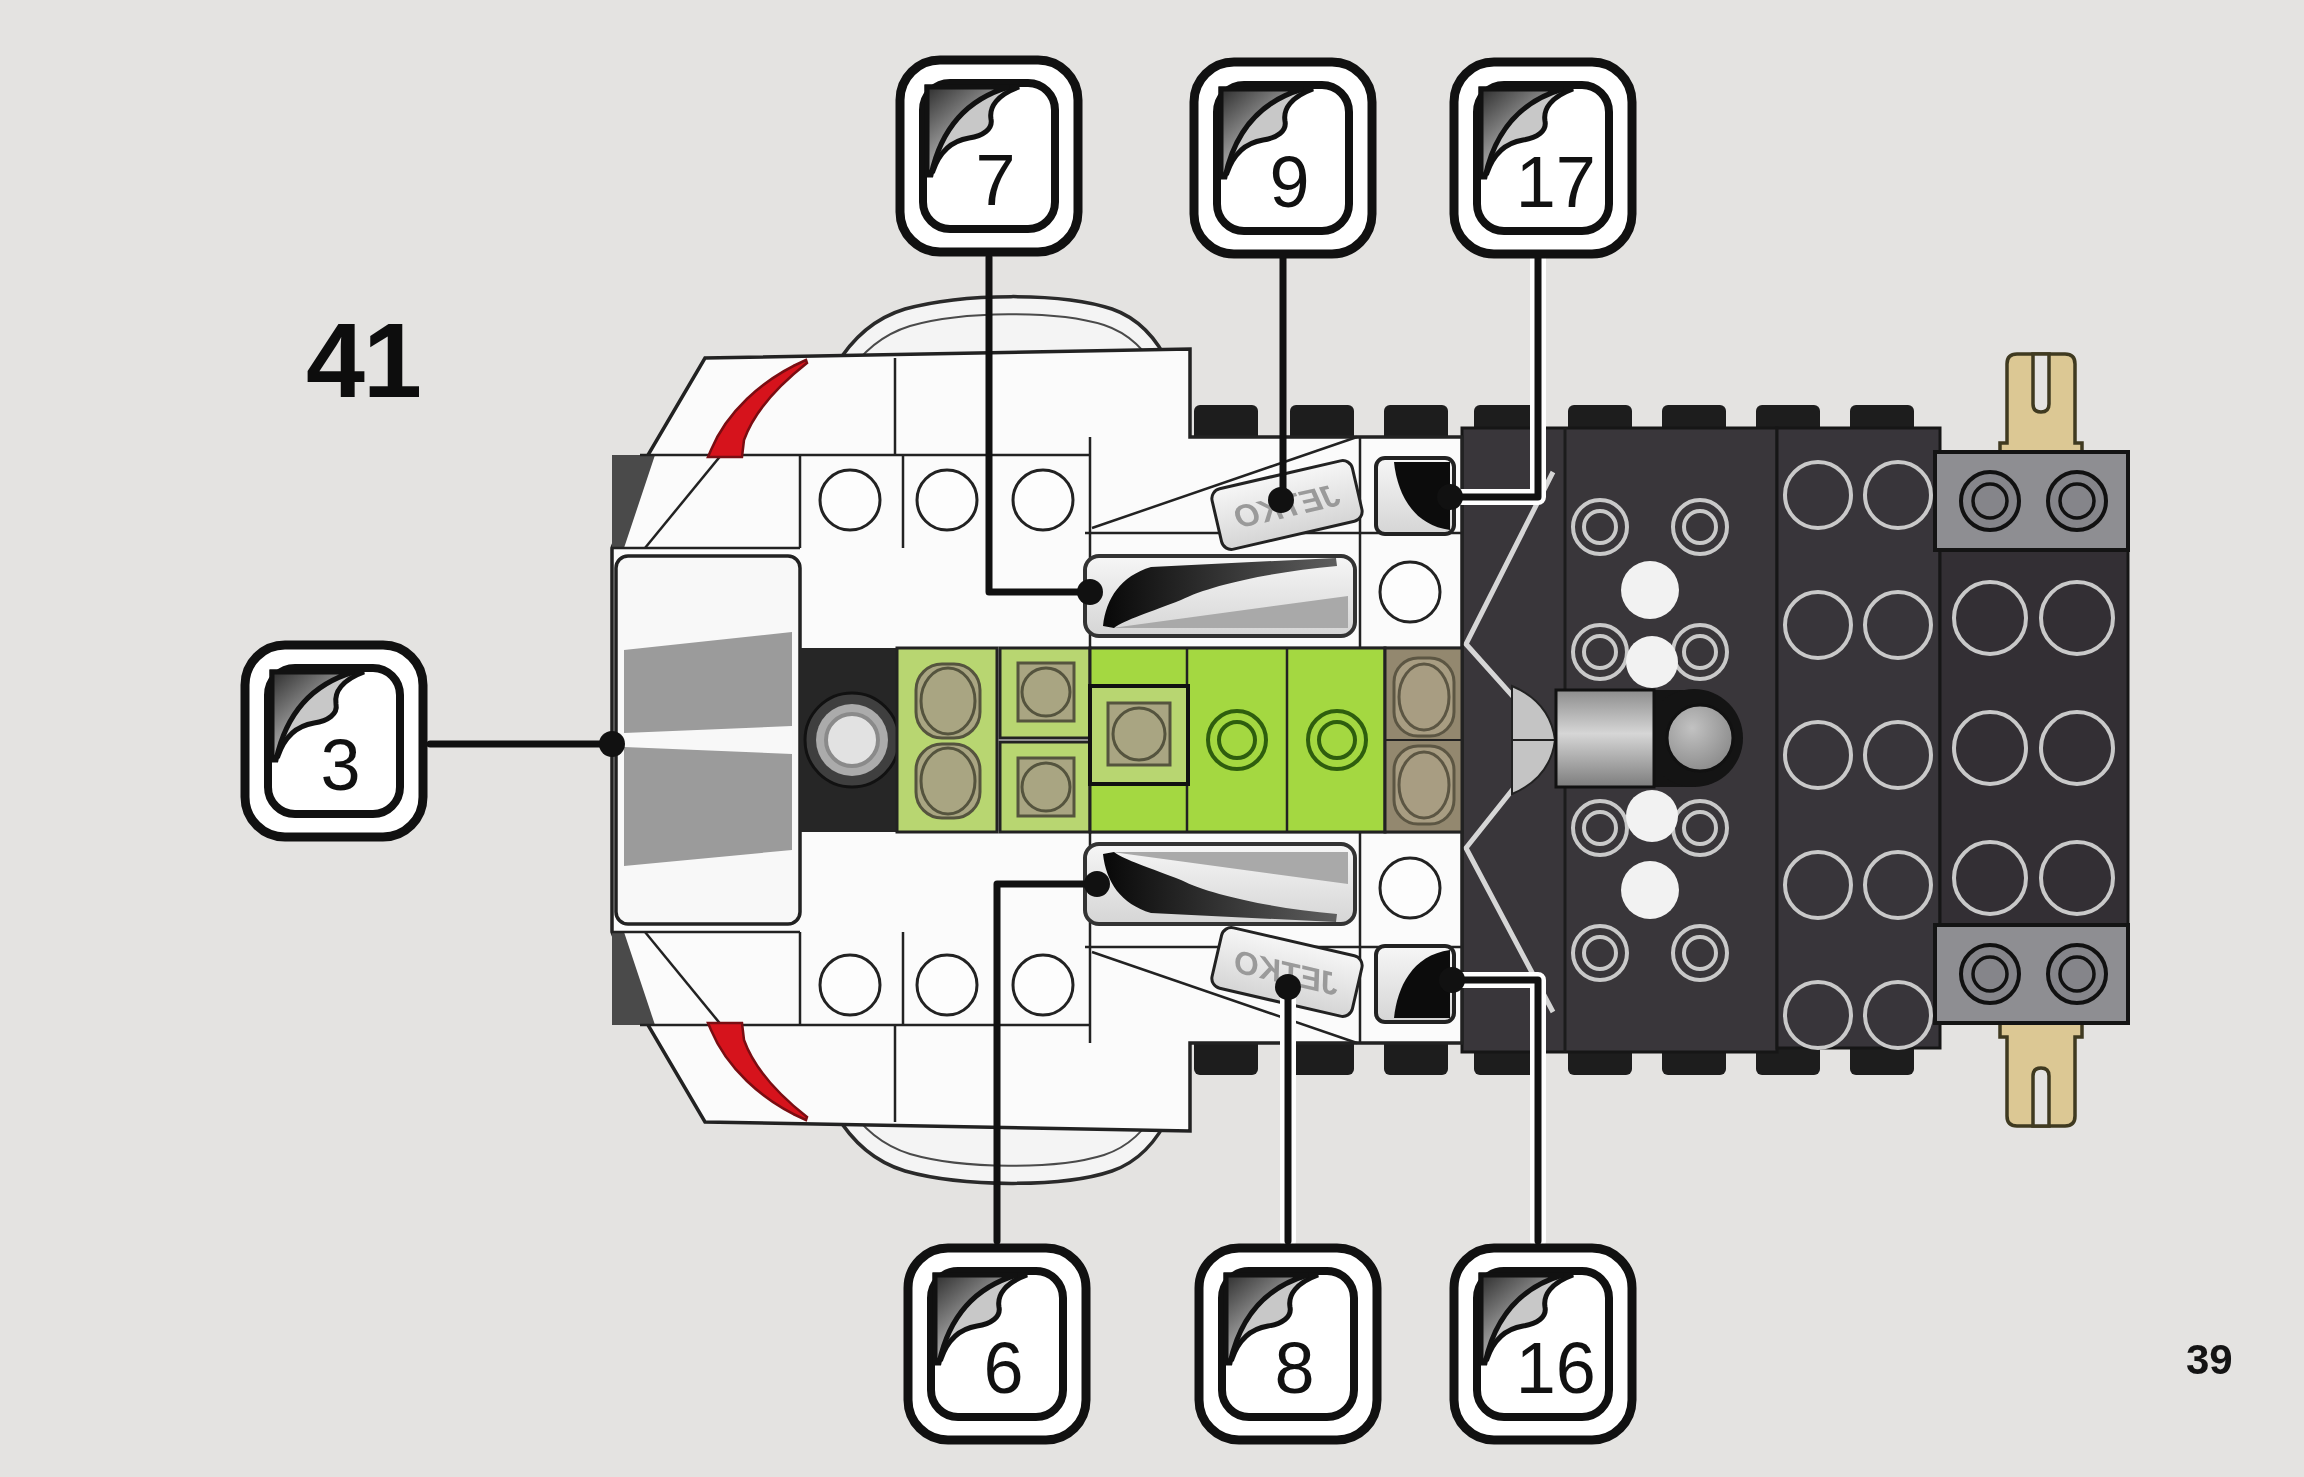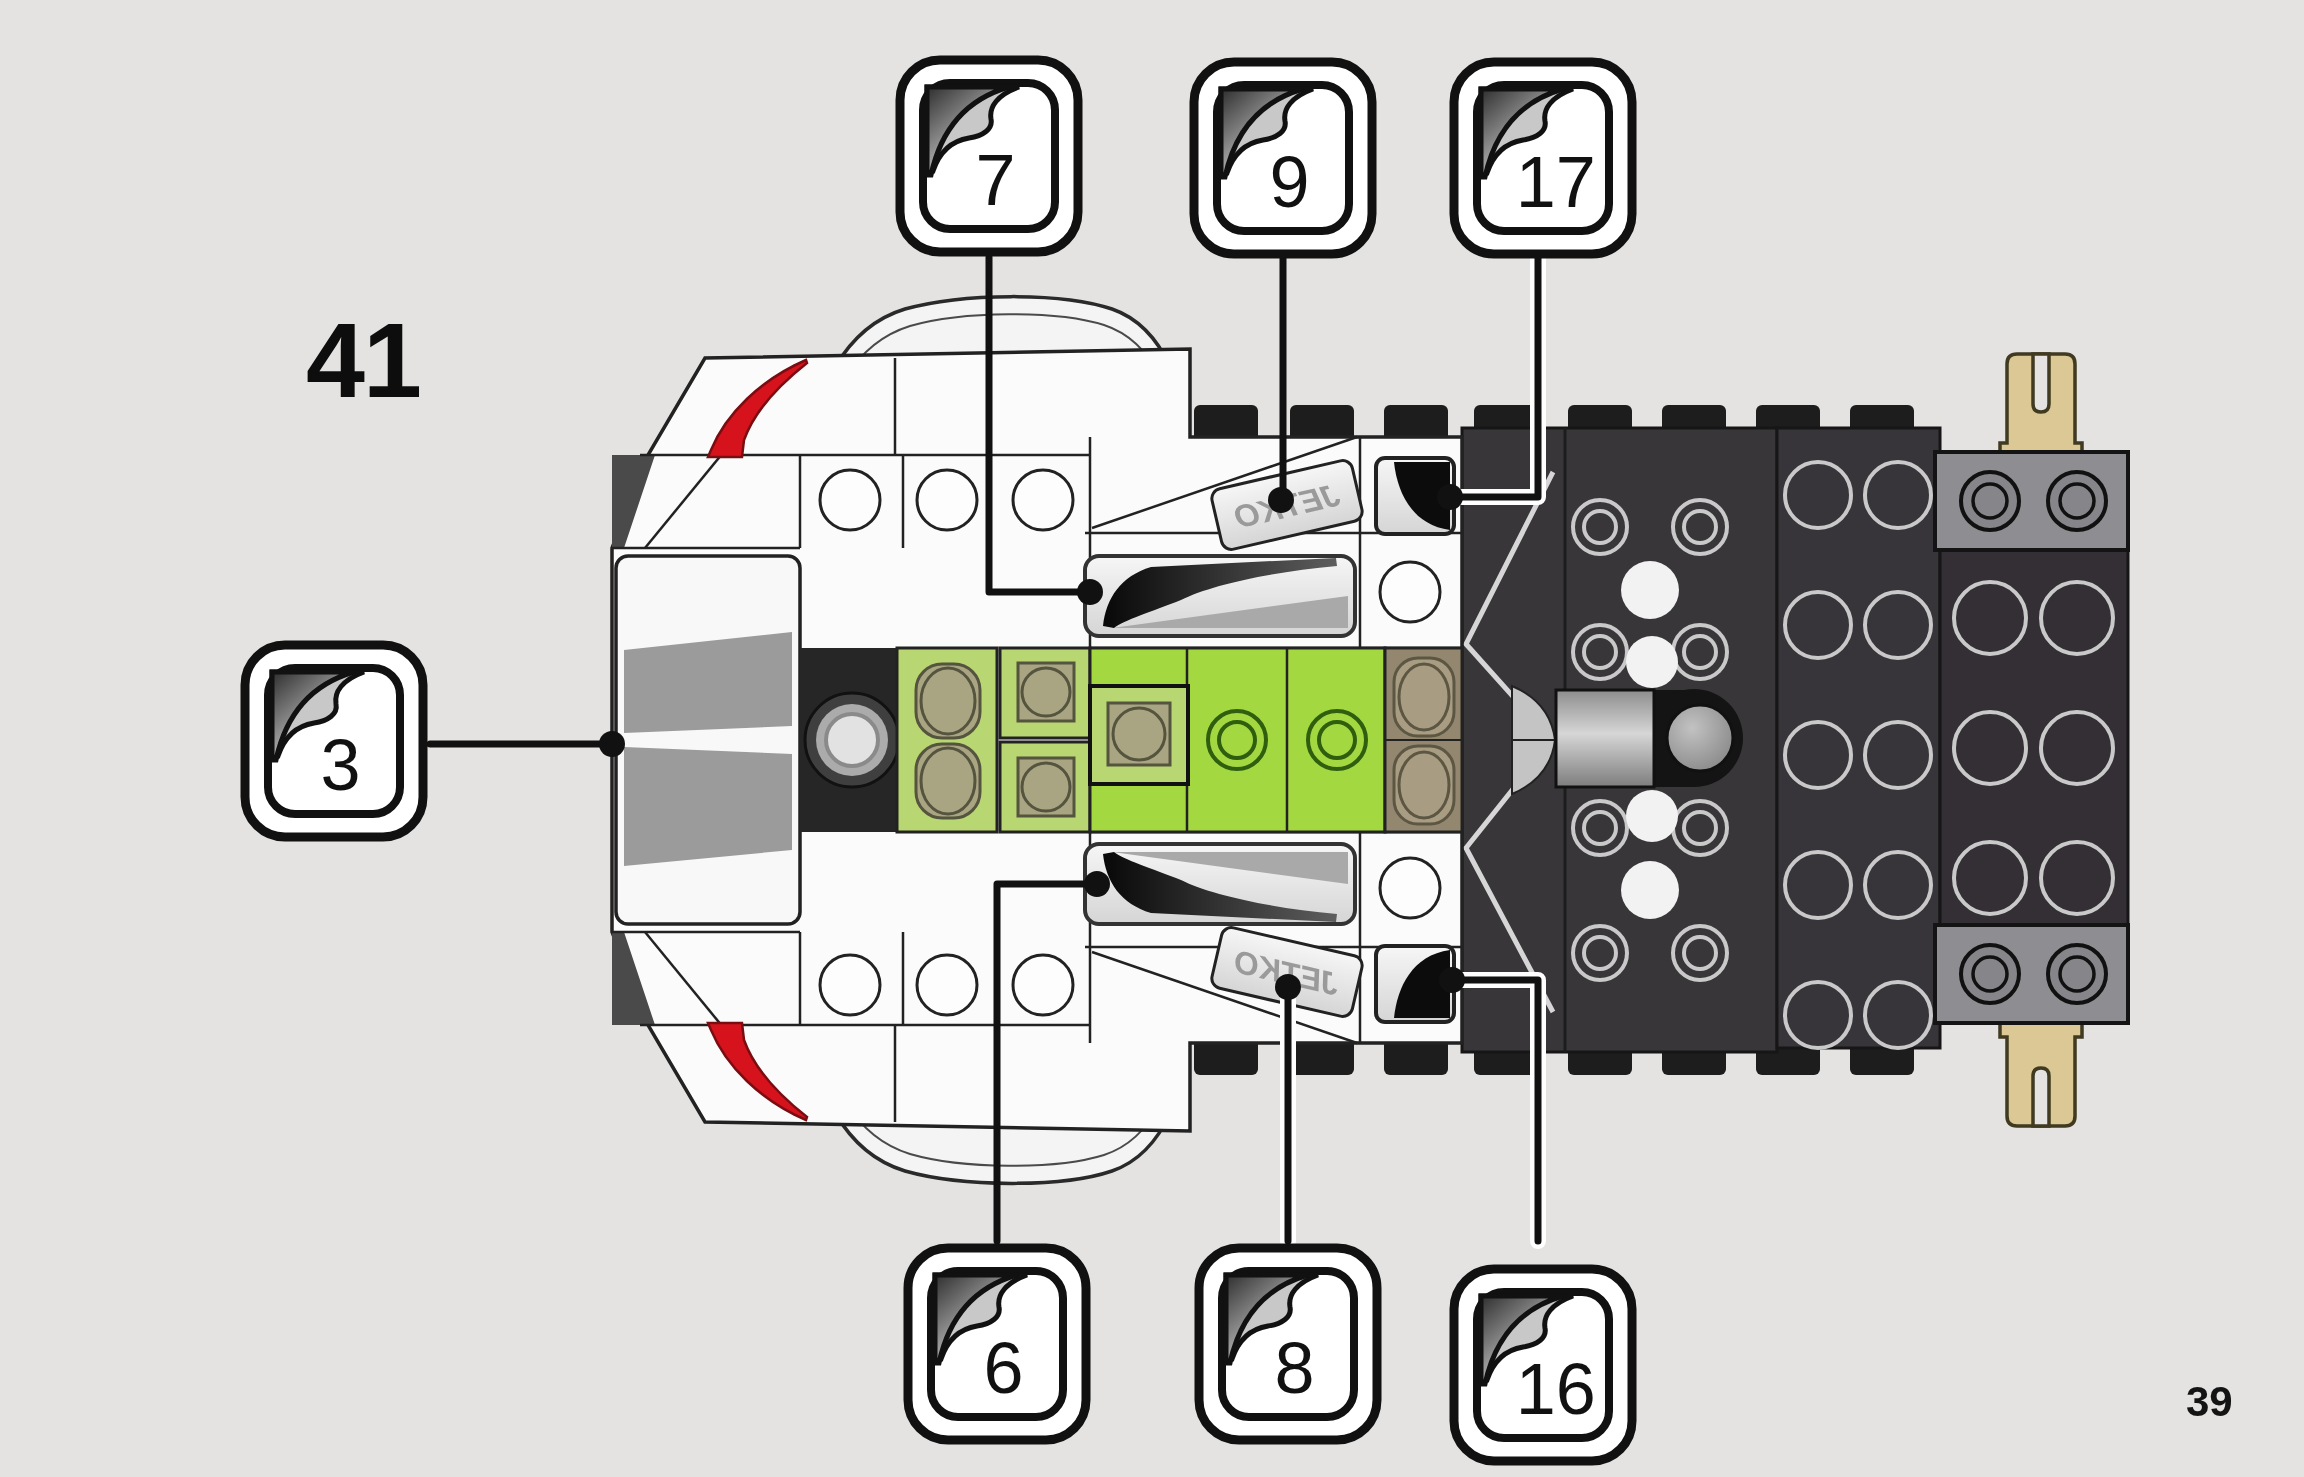--- a/index.html
+++ b/index.html
@@ -7,21 +7,21 @@
     position:relative;width:2304px;height:1477px;overflow:hidden;
     background:#e4e3e1;
     font-family:"Liberation Sans",sans-serif;
   }
   #model-svg{position:absolute;left:0;top:0;}
   .step-number{
     position:absolute;left:306px;top:300px;
     font-size:106px;font-weight:bold;color:#0d0d0d;letter-spacing:-2px;
   }
   .page-number{
-    position:absolute;left:2186px;top:1378px;
+    position:absolute;left:2186px;top:1336px;
     font-size:42px;font-weight:bold;color:#141414;
   }
   .badge{position:absolute;width:188px;height:202px;}
   .badge svg{position:absolute;left:0;top:0;}
   .badge .badge-num{
     position:absolute;left:50%;top:62%;transform:translate(-34%,-50%);
     font-size:72px;color:#111;font-weight:normal;text-align:center;
   }
 </style>
 </head>
@@ -381,21 +381,21 @@
   <div class="badge" style="left:1194px;top:1243px;">
     <svg width="188" height="202" viewBox="0 0 188 202">
       <rect x="5" y="5" width="178" height="192" rx="40" fill="#fff" stroke="#111" stroke-width="9"></rect>
       <rect x="28" y="28" width="132" height="146" rx="27" fill="#fff" stroke="#111" stroke-width="8"></rect>
       <path d="M 32,32 H 124 C 102,40 94,52 96,64 C 98,74 88,81 74,83 C 56,86 44,98 38,116 L 32,116 Z" fill="#c8c8c8" stroke="#111" stroke-width="5"></path>
       <path d="M 32,32 L 114,32 C 72,44 46,74 36,120 L 32,120 Z" fill="url(#curlGrad)" stroke="#111" stroke-width="5"></path>
     </svg>
     <span class="badge-num">8</span>
   </div>
 
-  <div class="badge" style="left:1449px;top:1243px;margin-top:21px;">
+  <div class="badge" style="left:1449px;top:1243px;">
     <svg width="188" height="202" viewBox="0 0 188 202">
       <rect x="5" y="5" width="178" height="192" rx="40" fill="#fff" stroke="#111" stroke-width="9"></rect>
       <rect x="28" y="28" width="132" height="146" rx="27" fill="#fff" stroke="#111" stroke-width="8"></rect>
       <path d="M 32,32 H 124 C 102,40 94,52 96,64 C 98,74 88,81 74,83 C 56,86 44,98 38,116 L 32,116 Z" fill="#c8c8c8" stroke="#111" stroke-width="5"></path>
       <path d="M 32,32 L 114,32 C 72,44 46,74 36,120 L 32,120 Z" fill="url(#curlGrad)" stroke="#111" stroke-width="5"></path>
     </svg>
     <span class="badge-num">16</span>
   </div>
 
   <div class="page-number">39</div>

